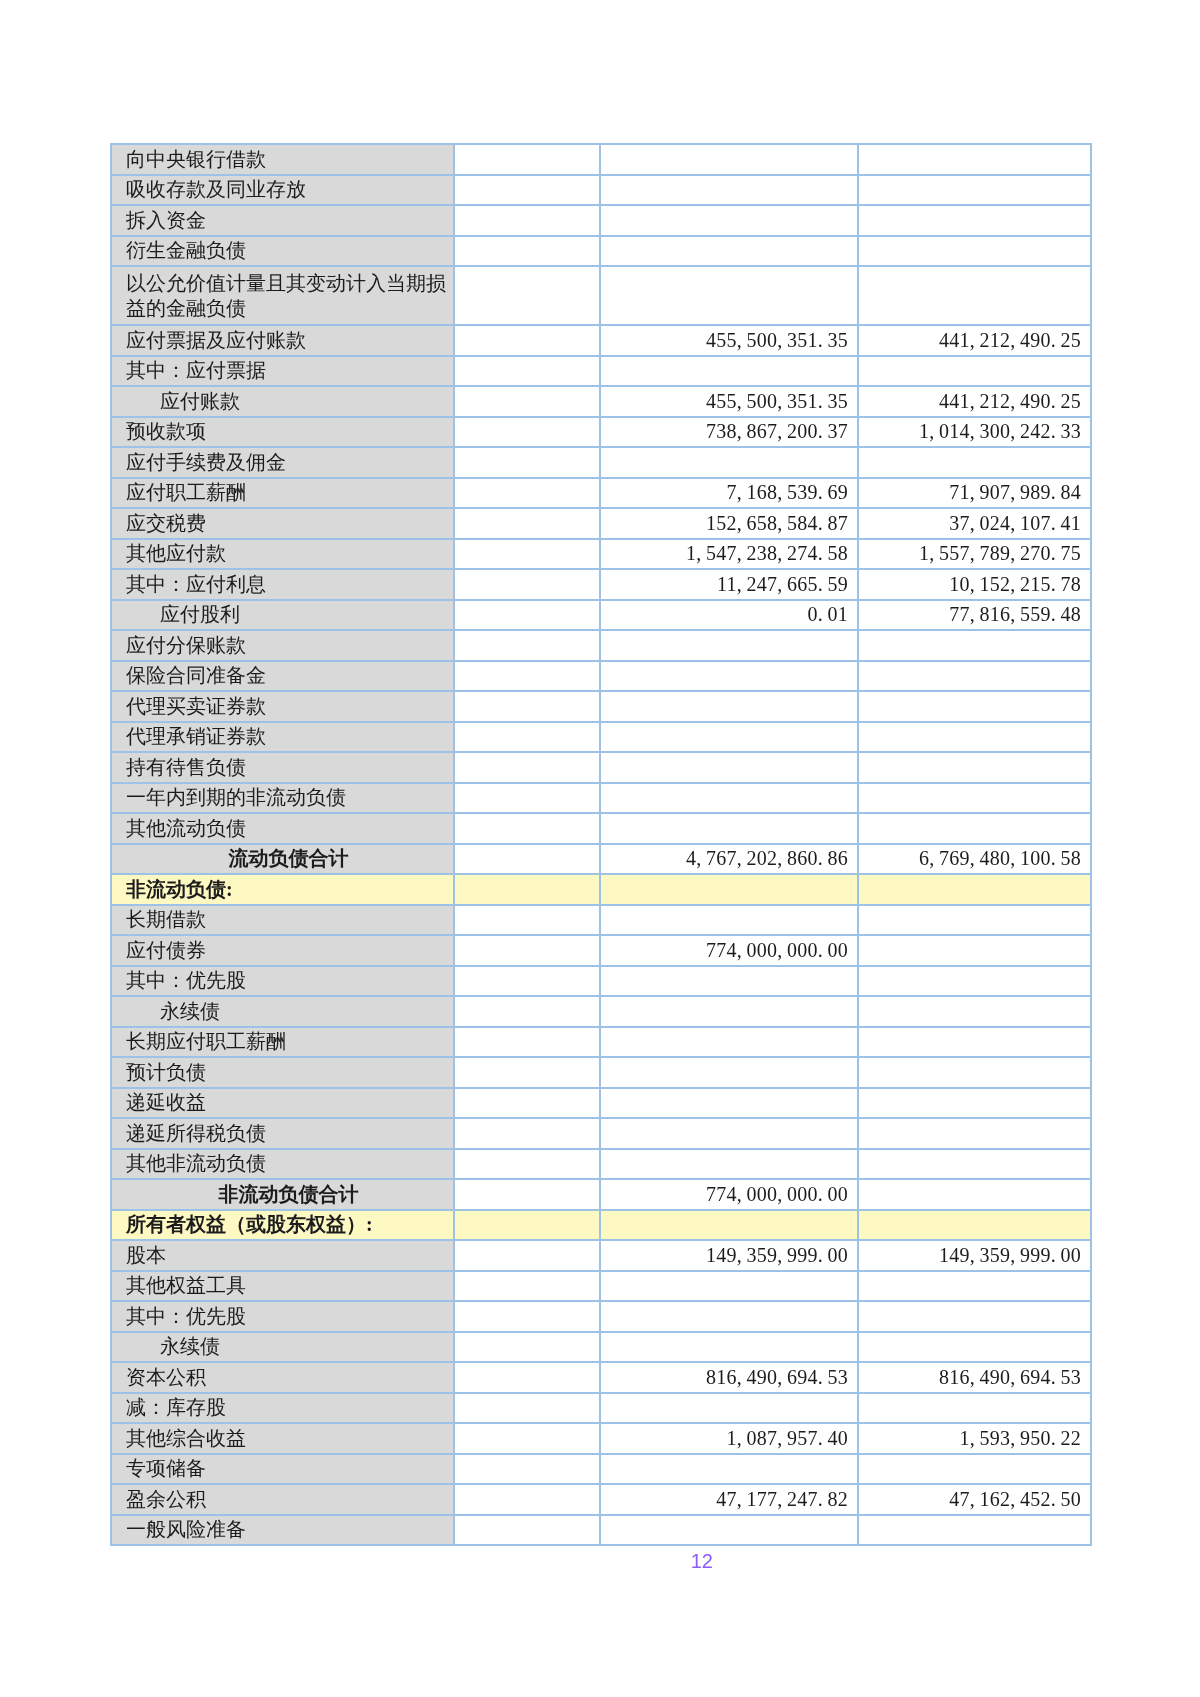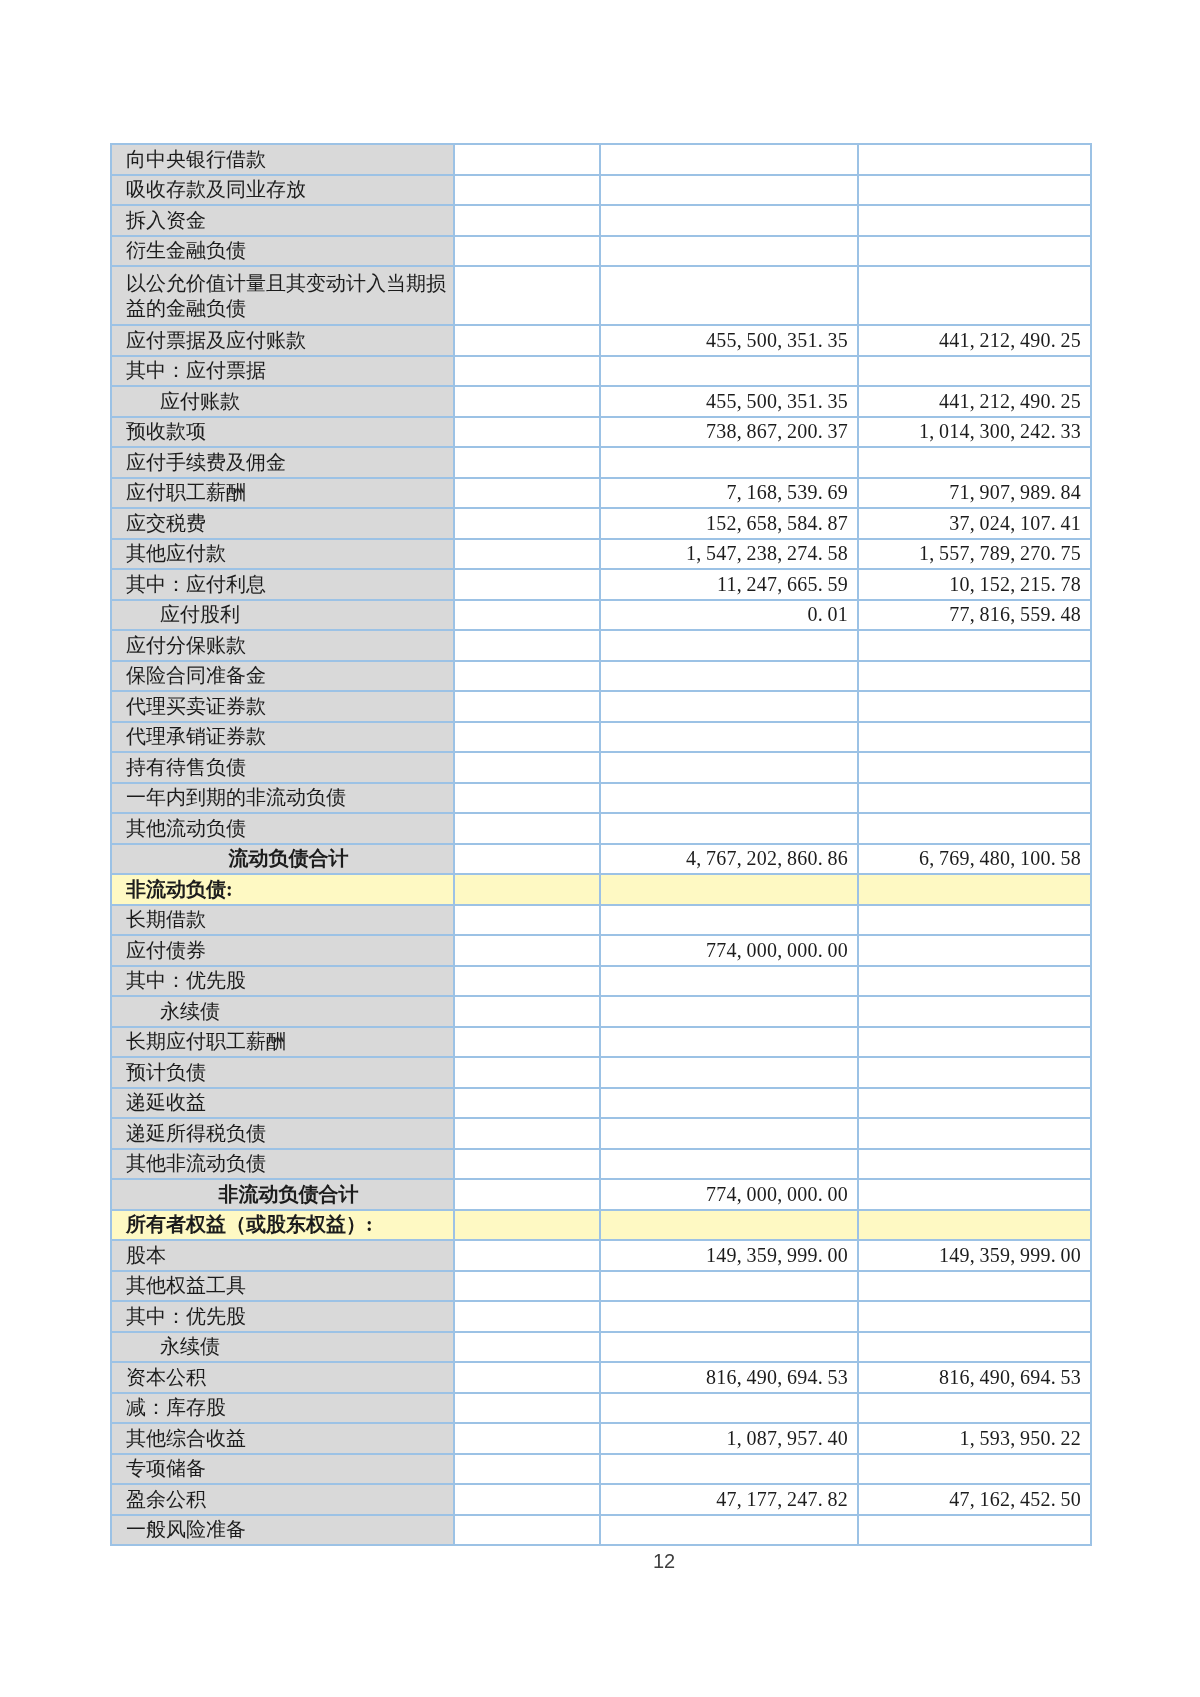--- a/index.html
+++ b/index.html
@@ -43,24 +43,24 @@
     font-weight:bold;
     text-align:center;
     padding-left:18px;
   }
   .row-section td { background:#fef9c3; }
   .row-section .cell-label { font-weight:bold; }
   .page-number {
     position:absolute;
     top:1550px; left:653px;
     width:60px;
-    text-align:left;
+    text-align:right;
     font-family:"Liberation Sans","DejaVu Sans",sans-serif;
     font-size:20px;
-    color:#404040;
+    color:#8b5cf6;
   }
 </style>
 </head>
 <body>
 
 <table class="sheet-table">
   <colgroup>
     <col style="width:343px">
     <col style="width:146px">
     <col style="width:258px">

